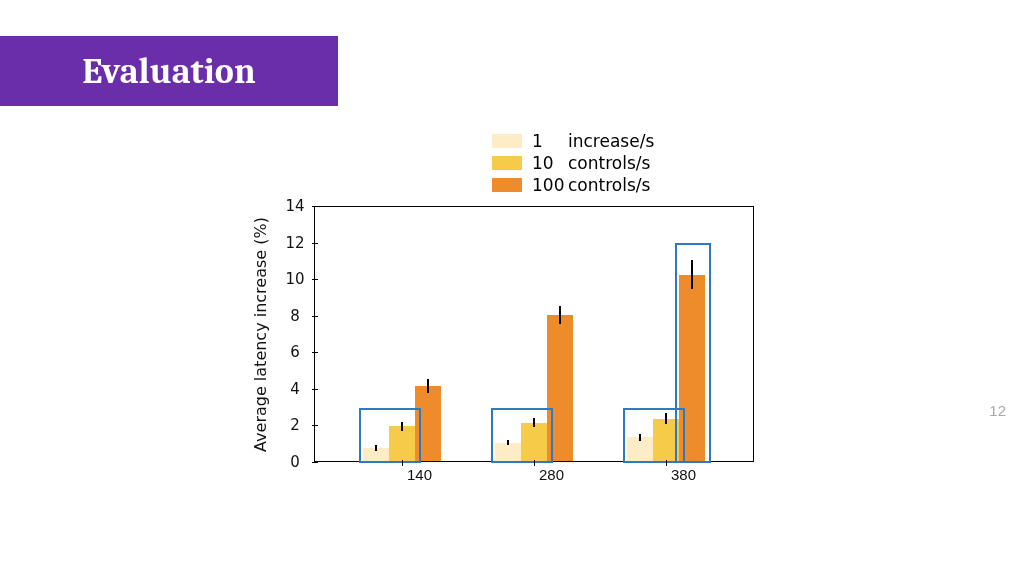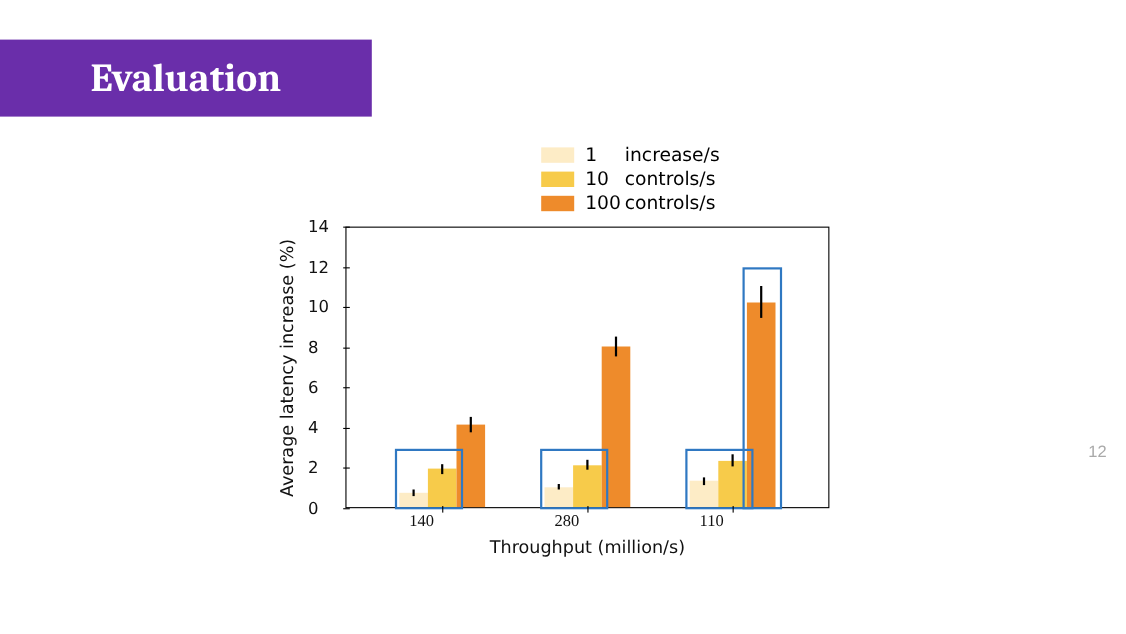--- a/index.html
+++ b/index.html
@@ -99,39 +99,39 @@
     width: 440px;
     text-align: center;
     font-family: "DejaVu Sans", Arial, sans-serif;
     font-size: 16px;
   }
   
   .ytick {
     position: absolute;
     left: 32px;
     width: 30px;
-    text-align: left;
+    text-align: center;
     font-family: "DejaVu Sans", Arial, sans-serif;
     font-size: 15px;
     transform: translateY(-50%);
   }
   .ytick::after {
     content: "";
     position: absolute;
     right: -8px;
     top: 50%;
     width: 6px;
     border-top: 1px solid #000;
   }
   .xtick {
     position: absolute;
     top: 336px;
     width: 60px;
-    text-align: left;
-    font-family: Liberation Serif, serif;
+    text-align: right;
+    font-family: Liberation Sans, sans-serif;
     font-size: 15px;
     transform: translateX(-50%);
   }
   .xtick::before {
     content: "";
     position: absolute;
     top: -6px;
     left: 50%;
     height: 6px;
     border-left: 1px solid #000;
@@ -199,21 +199,20 @@
       <div class="row">
         <span class="sw" style="background:#ee8b2b"></span>
         <span class="num">100</span>
         <span>controls/s</span>
       </div>
     </div>
 
     <div class="ylabel">
       <span>Average latency increase (%)</span>
     </div>
-    <div class="xlabel">Throughput (million/s)</div>
 
     <div class="plot">
         <div class="group" style="left: 88px;">
           <div class="bar b1" style="height: 12.8px; background: rgb(253, 236, 198);">
             <div class="err" style="height: 5.48571px; bottom: 10.0571px;"></div>
           </div>
           <div class="bar b2" style="height: 34.7429px; background: rgb(247, 203, 74);">
             <div class="err" style="height: 9.14286px; bottom: 30.1714px;"></div>
           </div>
           <div class="bar b3" style="height: 74.9714px; background: rgb(238, 139, 43);">
@@ -251,18 +250,18 @@
   <div class="ytick" style="top: 332px;">0</div>
       <div class="ytick" style="top: 295.429px;">2</div>
       <div class="ytick" style="top: 258.857px;">4</div>
       <div class="ytick" style="top: 222.286px;">6</div>
       <div class="ytick" style="top: 185.714px;">8</div>
       <div class="ytick" style="top: 149.143px;">10</div>
       <div class="ytick" style="top: 112.571px;">12</div>
       <div class="ytick" style="top: 76px;">14</div>
       <div class="xtick" style="left: 154px;">140</div>
       <div class="xtick" style="left: 286px;">280</div>
-      <div class="xtick" style="left: 418px;">110</div>
+      <div class="xtick" style="left: 418px;">380</div>
     </div>
 
   <div class="page-num">12</div>
 
 </div>
 
 </body></html>

